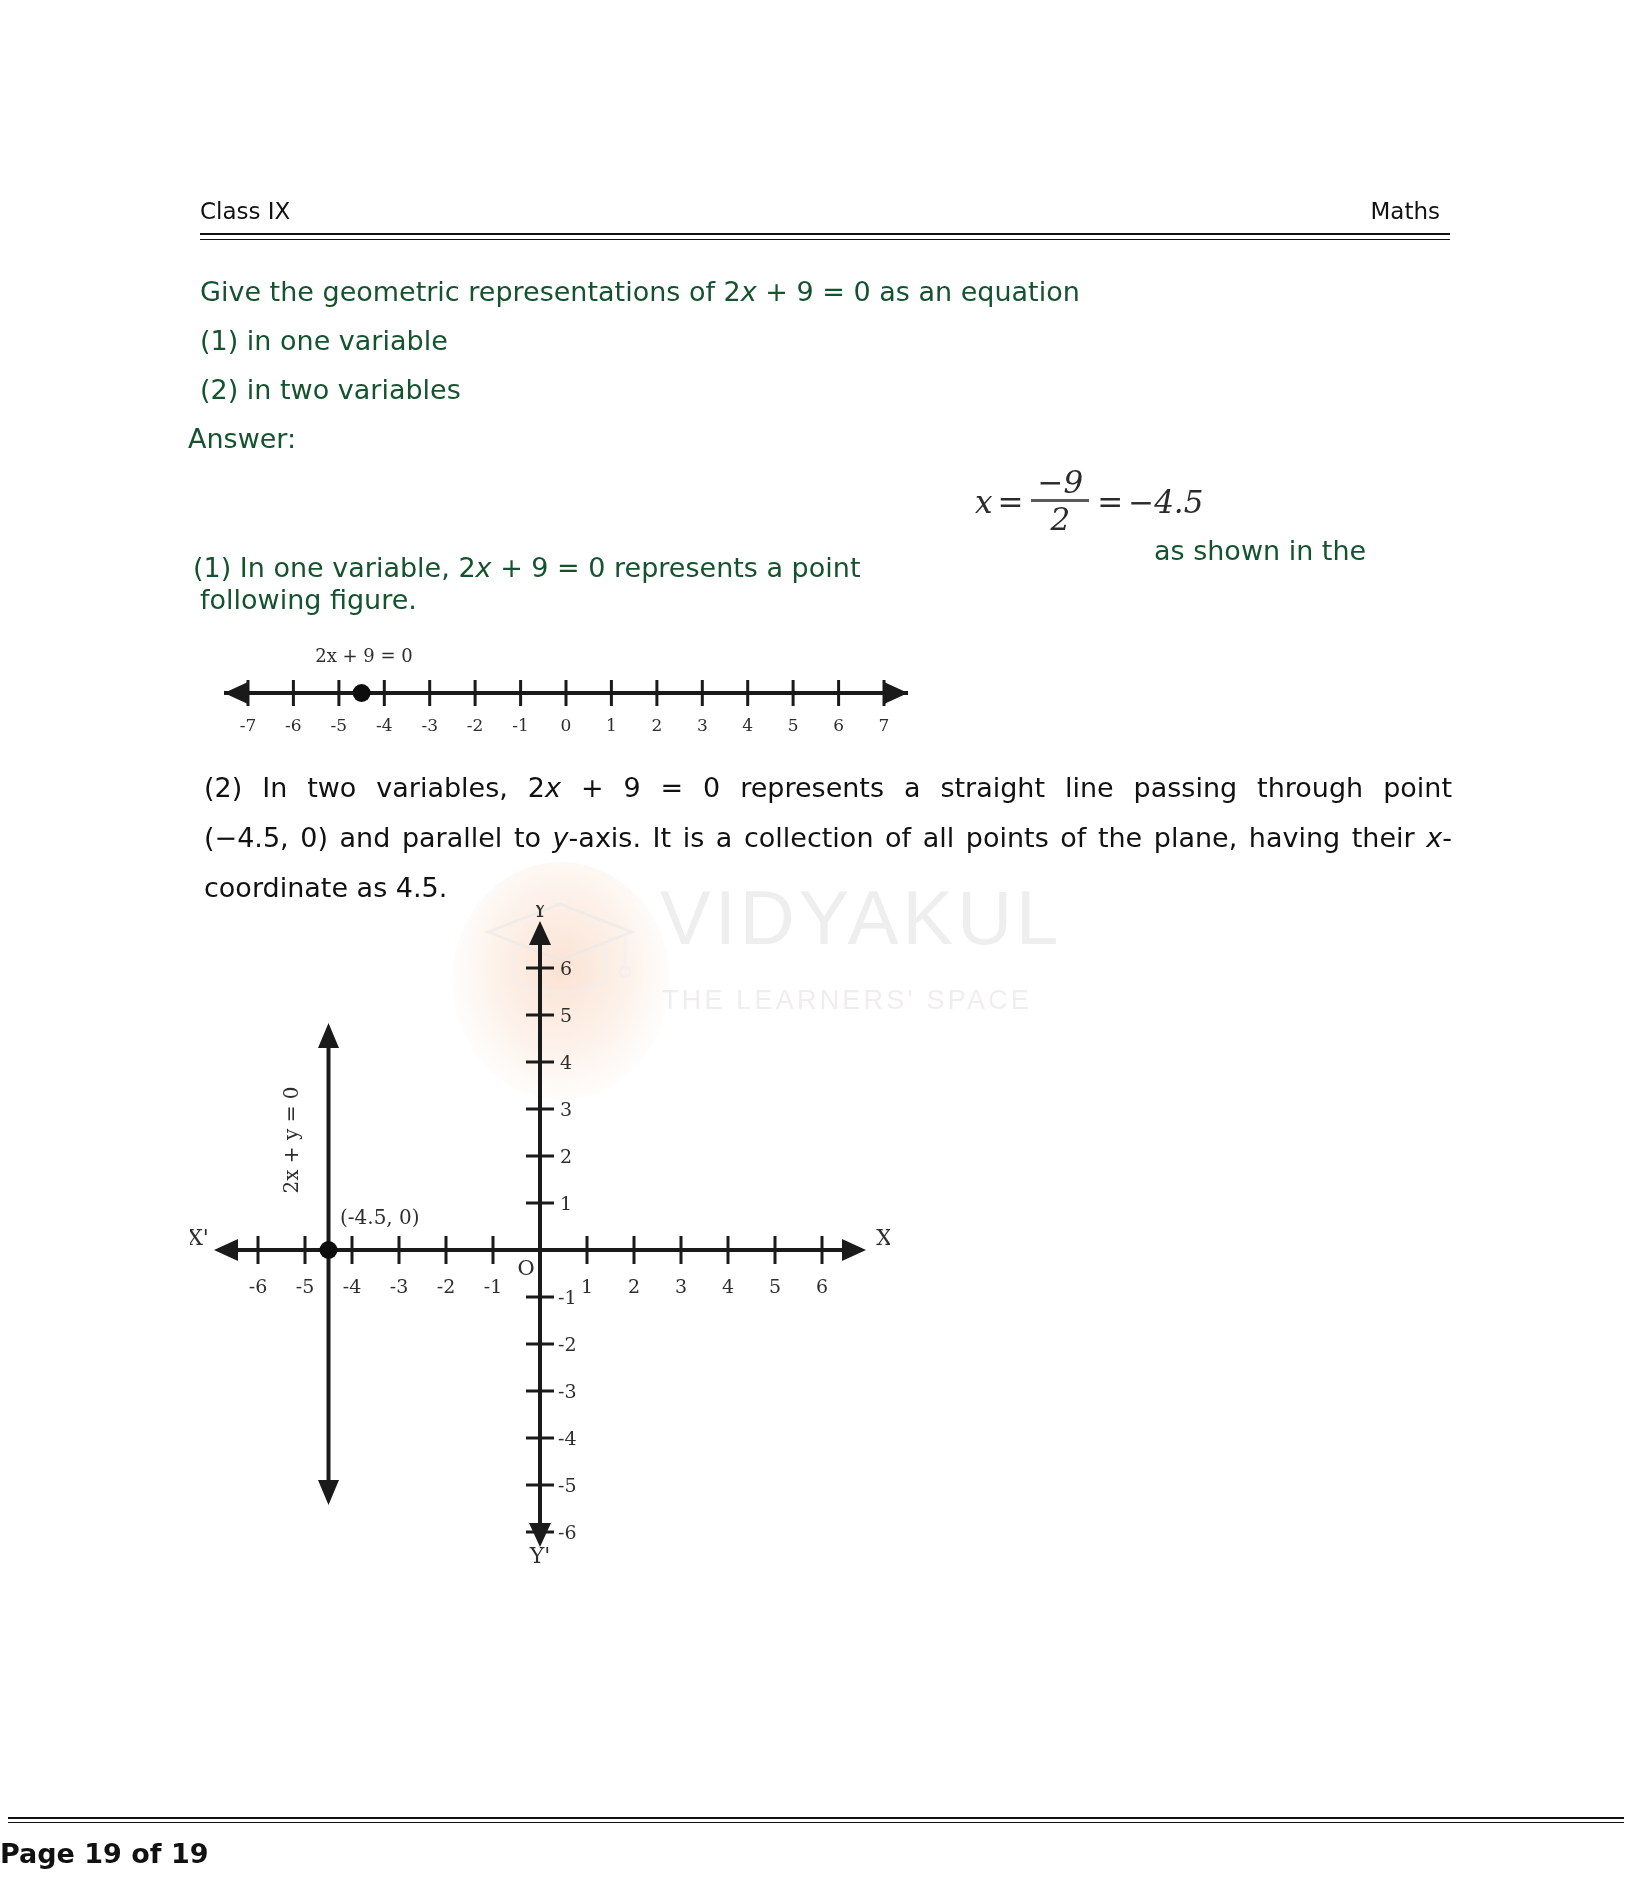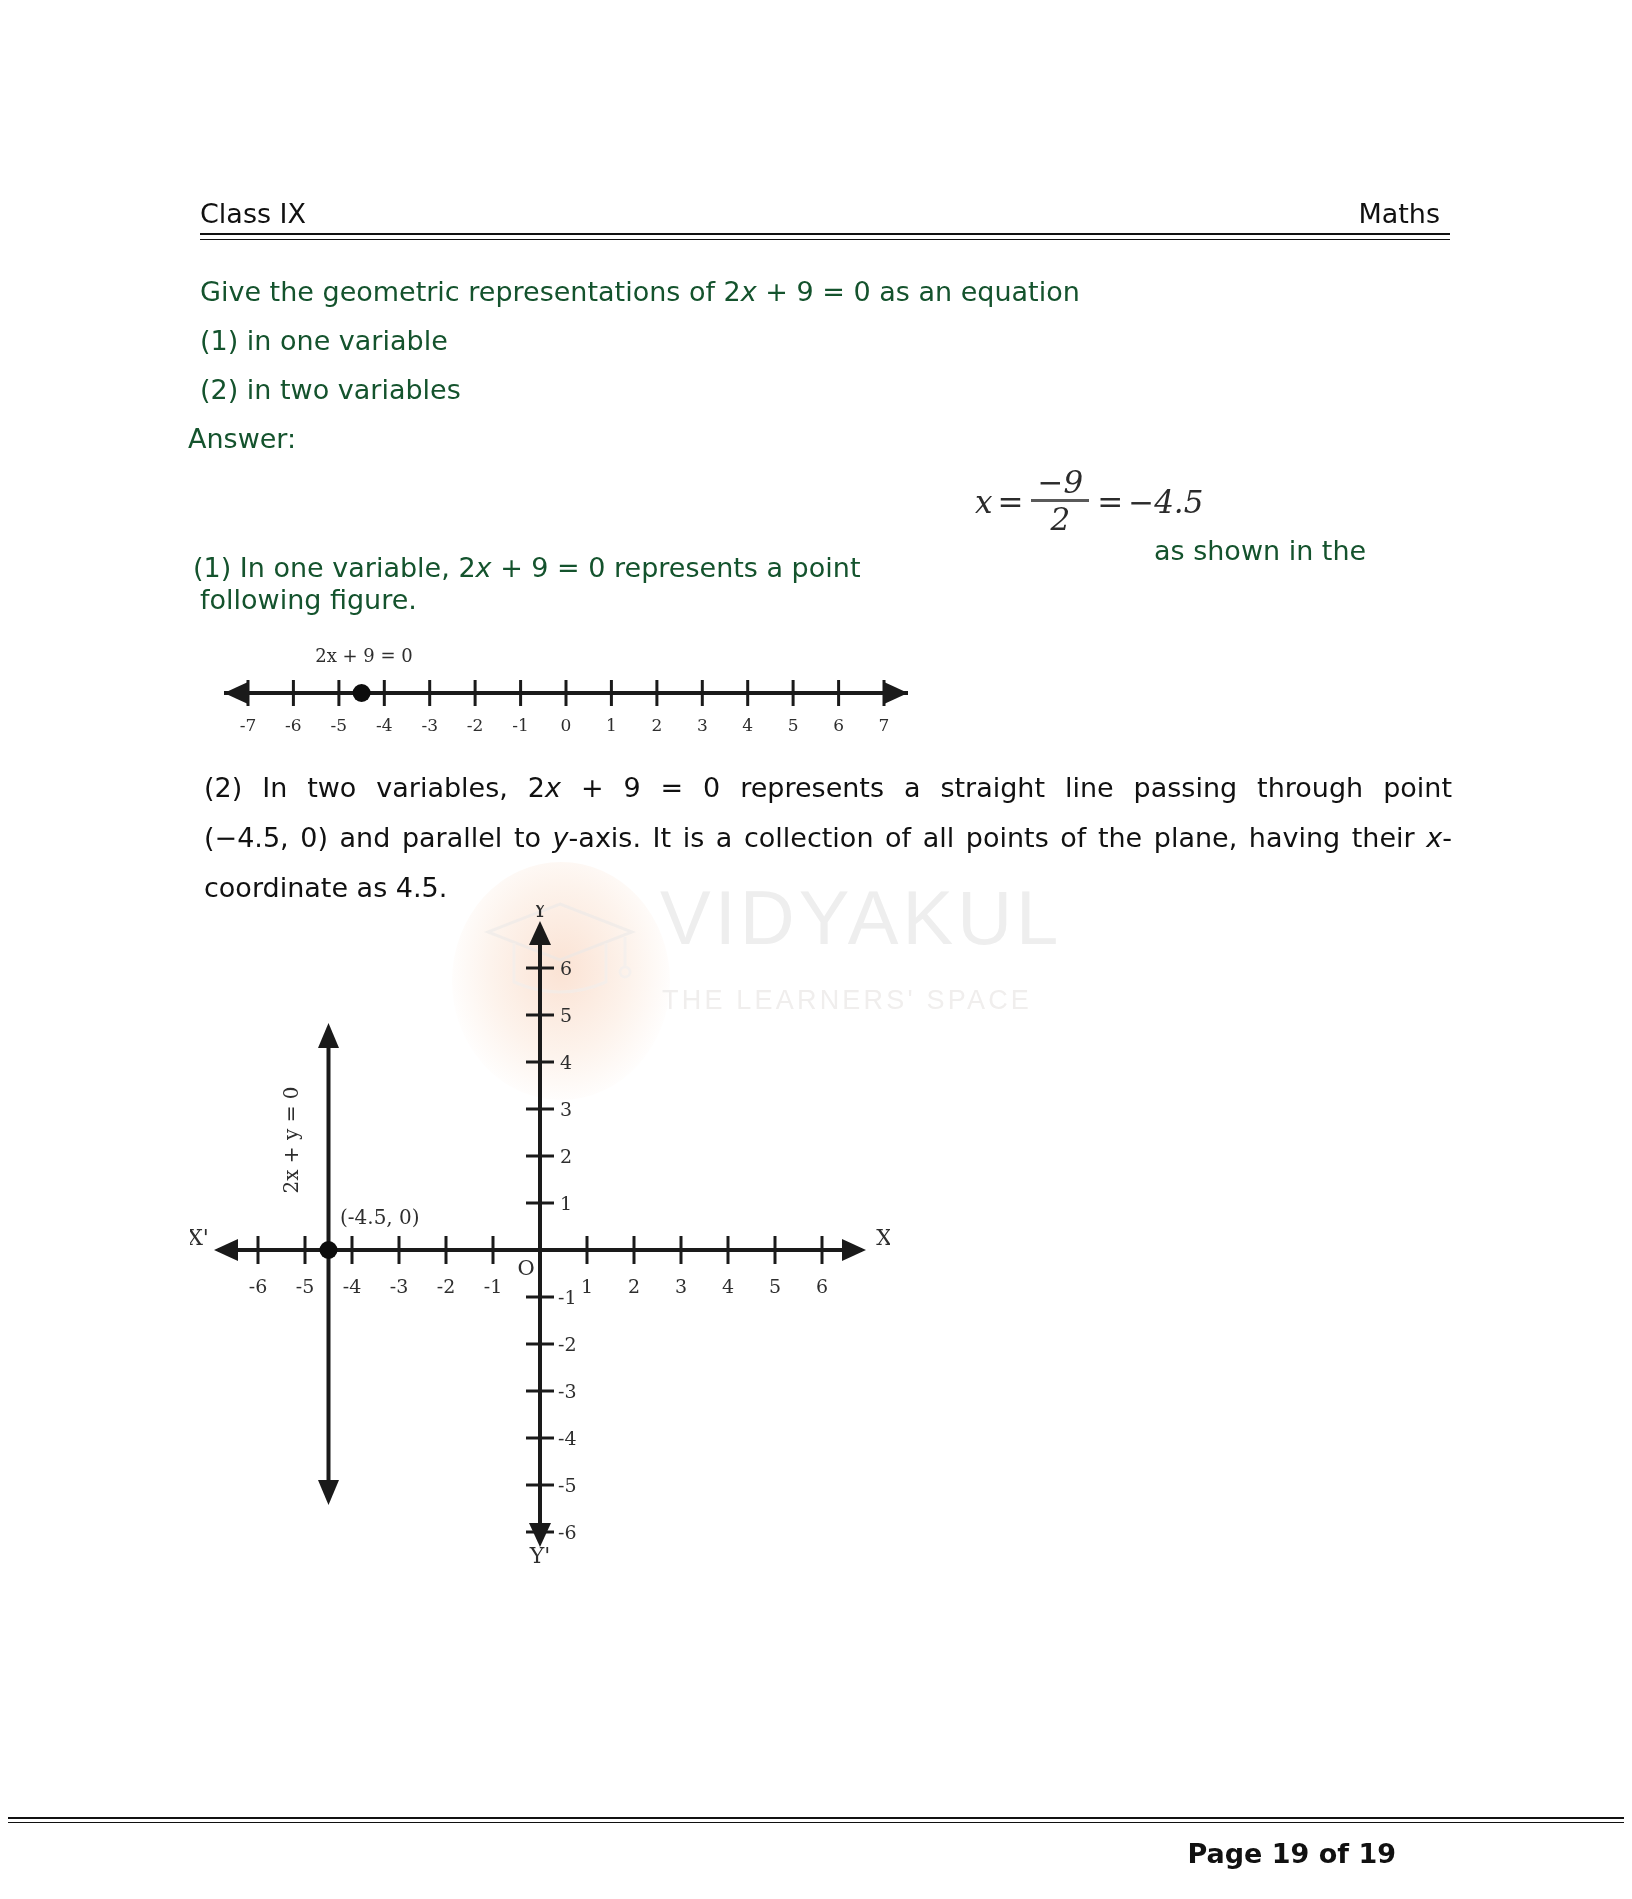--- a/index.html
+++ b/index.html
@@ -35,21 +35,21 @@
     position:absolute;left:662px;top:985px;width:540px;
     font-size:27px;letter-spacing:3.2px;
     color:#f0eeed;
     font-family:"Liberation Sans", sans-serif;
   }
 
   
   .hdr{
     position:absolute;left:200px;top:198px;width:1248px;height:40px;
     font-family:"DejaVu Sans", sans-serif;
-    font-size:27px;color:#111;
+    font-size:23px;color:#111;
     z-index:3;
   }
   .hdr .h-left{position:absolute;left:0;top:0;}
   .hdr .h-mid{position:absolute;left:275px;top:0;}
   .hdr .h-right{position:absolute;right:8px;top:0;margin-left:44px;}
   .hdr-rule{
     position:absolute;left:200px;top:233px;width:1250px;height:4px;
     border-top:2px solid #111;border-bottom:1px solid #111;z-index:3;
   }
 
@@ -90,21 +90,21 @@
 
   
   .graph{position:absolute;left:190px;top:905px;width:700px;height:660px;z-index:3;}
 
   
   .ftr-rule{
     position:absolute;left:8px;top:1817px;width:1616px;height:3px;
     border-top:2px solid #111;border-bottom:1px solid #111;z-index:3;
   }
   .ftr{
-    position:absolute;left:0;top:1838px;width:1396px;text-align:right;
+    position:absolute;left:0;top:1838px;width:1396px;text-align:left;
     font-family:"DejaVu Sans", sans-serif;font-weight:bold;font-size:27px;color:#111;
     z-index:3;
   }
   .figtxt{font-family:"DejaVu Serif", serif;fill:#2e2e2e;}
 </style>
 </head>
 <body>
 
 <div class="page">
 

